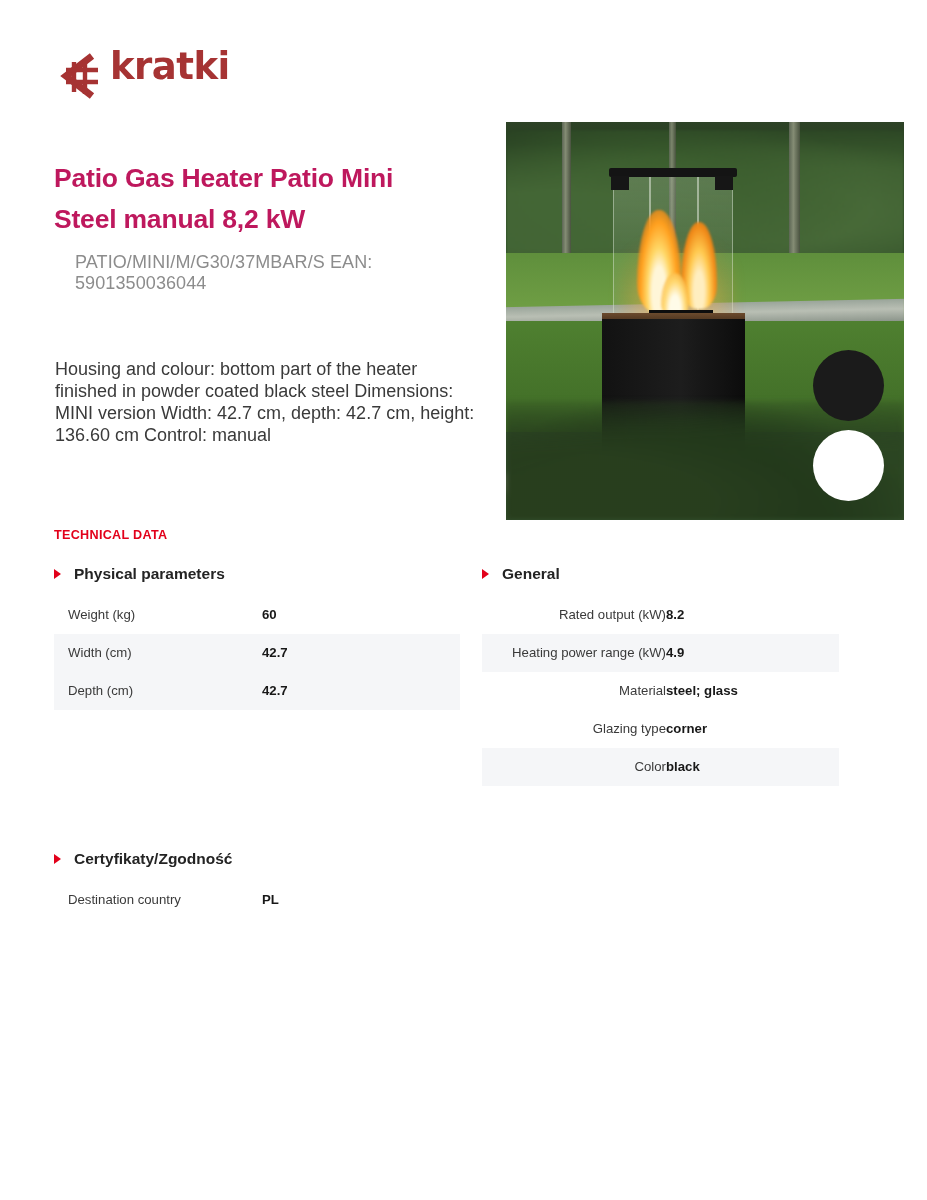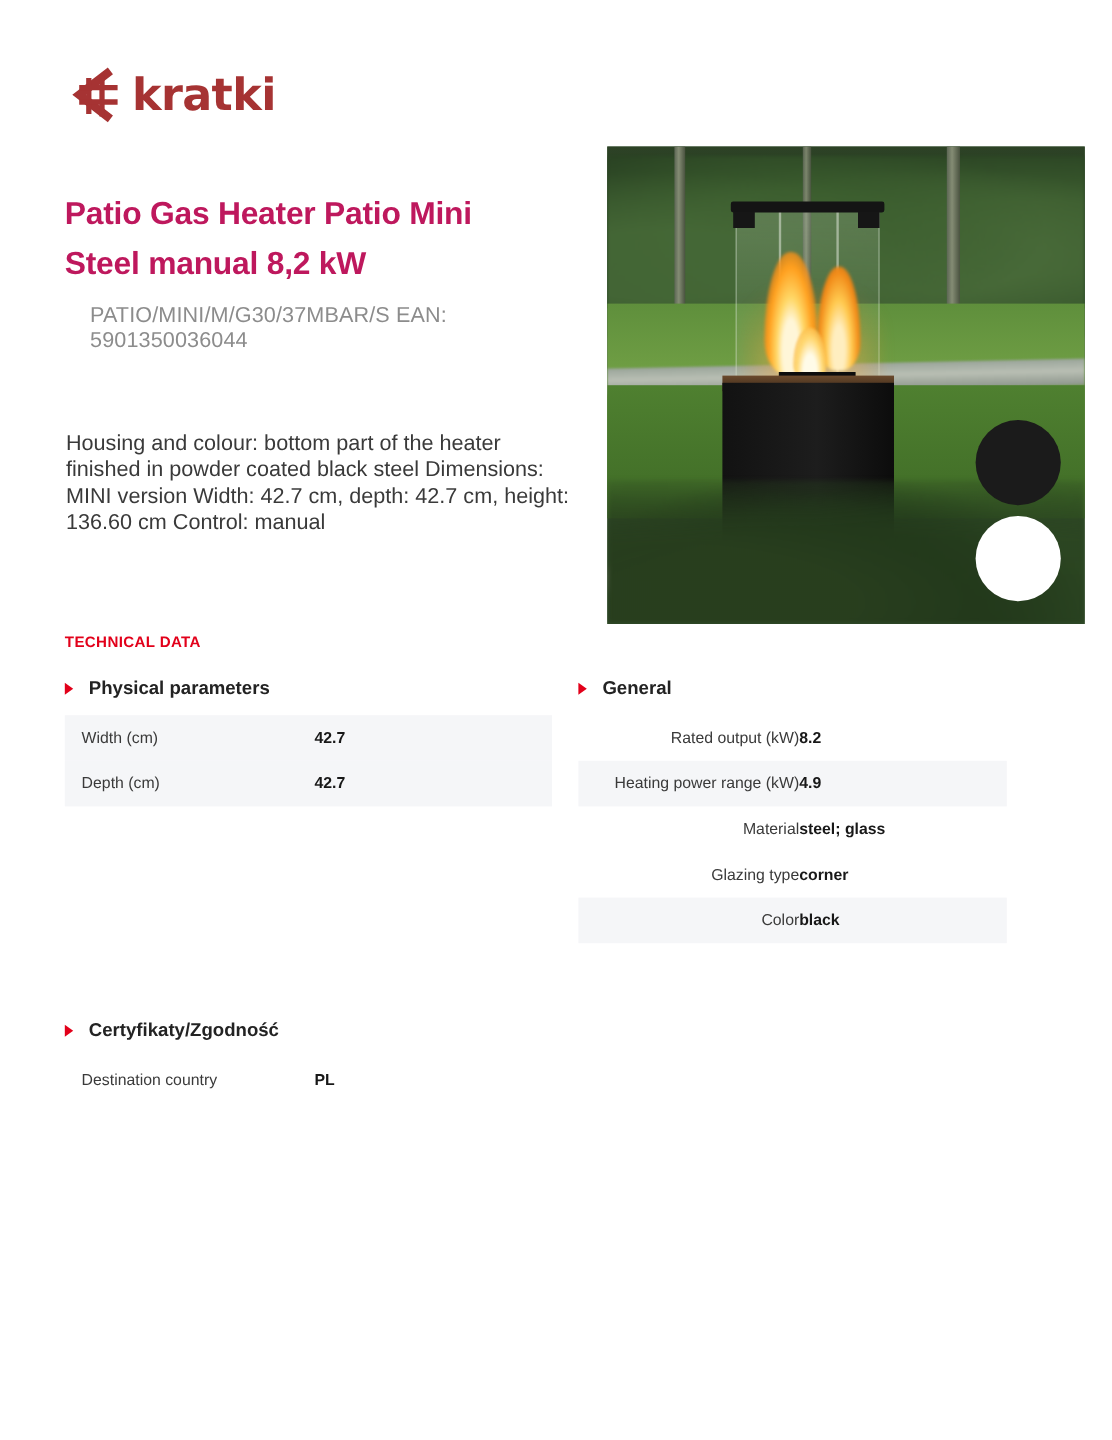--- a/index.html
+++ b/index.html
@@ -17,21 +17,20 @@
   }
 
   
   #logo {
     position: absolute;
     left: 52px;
     top: 48px;
     width: 200px;
     height: 62px;
     display: flex;
-    align-items: center;
   }
   #logo-mark { width: 56px; height: 56px; display: block; }
   #logo-word {
     font-family: "DejaVu Sans", sans-serif;
     font-weight: bold;
     font-size: 37px;
     letter-spacing: -0.5px;
     color: #a63333;
     line-height: 1;
     margin-left: 2px;
@@ -305,20 +304,24 @@
   <div class="swatch" id="swatch-white"></div>
 </div>
 
 <div id="tech-title">TECHNICAL DATA</div>
 
 <div class="section-head" id="head-physical">
   <span class="tri"></span>
   <span>Physical parameters</span>
 </div>
 <div class="spec-table" id="table-physical">
+  <div class="spec-row">
+    <span class="spec-label">Weight (kg)</span>
+    <span class="spec-value">60</span>
+  </div>
   <div class="spec-row alt">
     <span class="spec-label">Width (cm)</span>
     <span class="spec-value">42.7</span>
   </div>
   <div class="spec-row alt">
     <span class="spec-label">Depth (cm)</span>
     <span class="spec-value">42.7</span>
   </div>
 </div>
 

